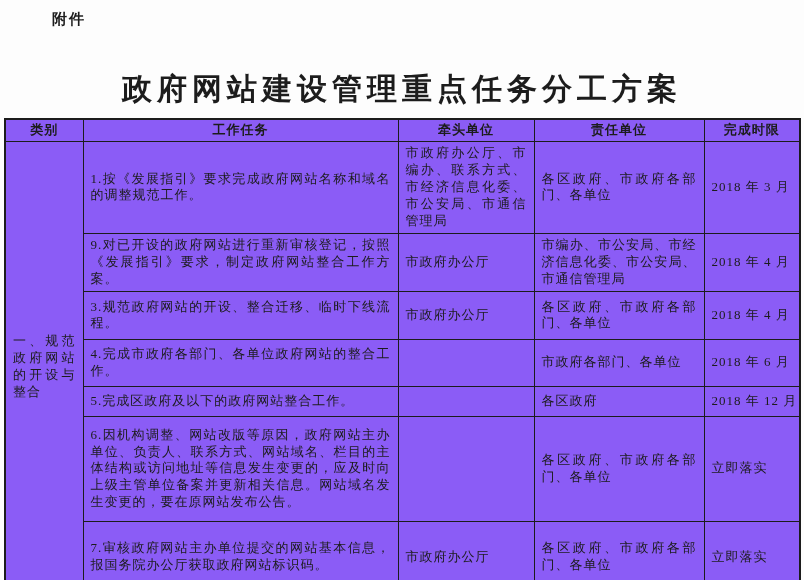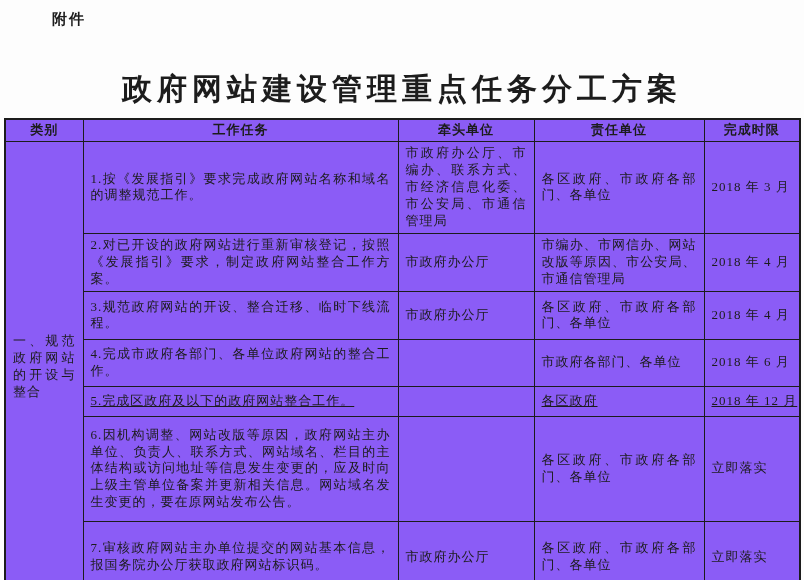--- a/index.html
+++ b/index.html
@@ -62,21 +62,21 @@
   td.deadline{
     padding:2px 3px;
     letter-spacing:0.5px;
     white-space:nowrap;
   }
   tr.hr {height:22px;}
   tr.r1 {height:92px;}
   tr.r2 {height:58px;}
   tr.r3 {height:48px;}
   tr.r4 {height:47px;}
-  tr.r5 {height:30px;text-decoration:underline;}
+  tr.r5 {height:30px;}
   tr.r6 {height:105px;}
   tr.r7 {height:72px;}
 </style>
 </head>
 <body>
 
 <div class="attachment">附件</div>
 
 <div class="title">政府网站建设管理重点任务分工方案</div>
 
@@ -99,23 +99,23 @@
   </thead>
   <tbody>
     <tr class="r1">
       <td class="cat" rowspan="7">一、规范政府网站的开设与整合</td>
       <td class="task">1.按《发展指引》要求完成政府网站名称和域名的调整规范工作。</td>
       <td class="lead">市政府办公厅、市编办、联系方式、市经济信息化委、市公安局、市通信管理局</td>
       <td class="resp">各区政府、市政府各部门、各单位</td>
       <td class="deadline">2018 年 3 月</td>
     </tr>
     <tr class="r2">
-      <td class="task">2.对已开设的政府网站进行重新审核登记，按照《发展指引》要求，制定政府网站整合工作方案。</td>
+      <td class="task">9.对已开设的政府网站进行重新审核登记，按照《发展指引》要求，制定政府网站整合工作方案。</td>
       <td class="lead">市政府办公厅</td>
-      <td class="resp">市编办、市网信办、网站改版等原因、市公安局、市通信管理局</td>
+      <td class="resp">市编办、市公安局、市经济信息化委、市公安局、市通信管理局</td>
       <td class="deadline">2018 年 4 月</td>
     </tr>
     <tr class="r3">
       <td class="task">3.规范政府网站的开设、整合迁移、临时下线流程。</td>
       <td class="lead">市政府办公厅</td>
       <td class="resp">各区政府、市政府各部门、各单位</td>
       <td class="deadline">2018 年 4 月</td>
     </tr>
     <tr class="r4">
       <td class="task">4.完成市政府各部门、各单位政府网站的整合工作。</td>

